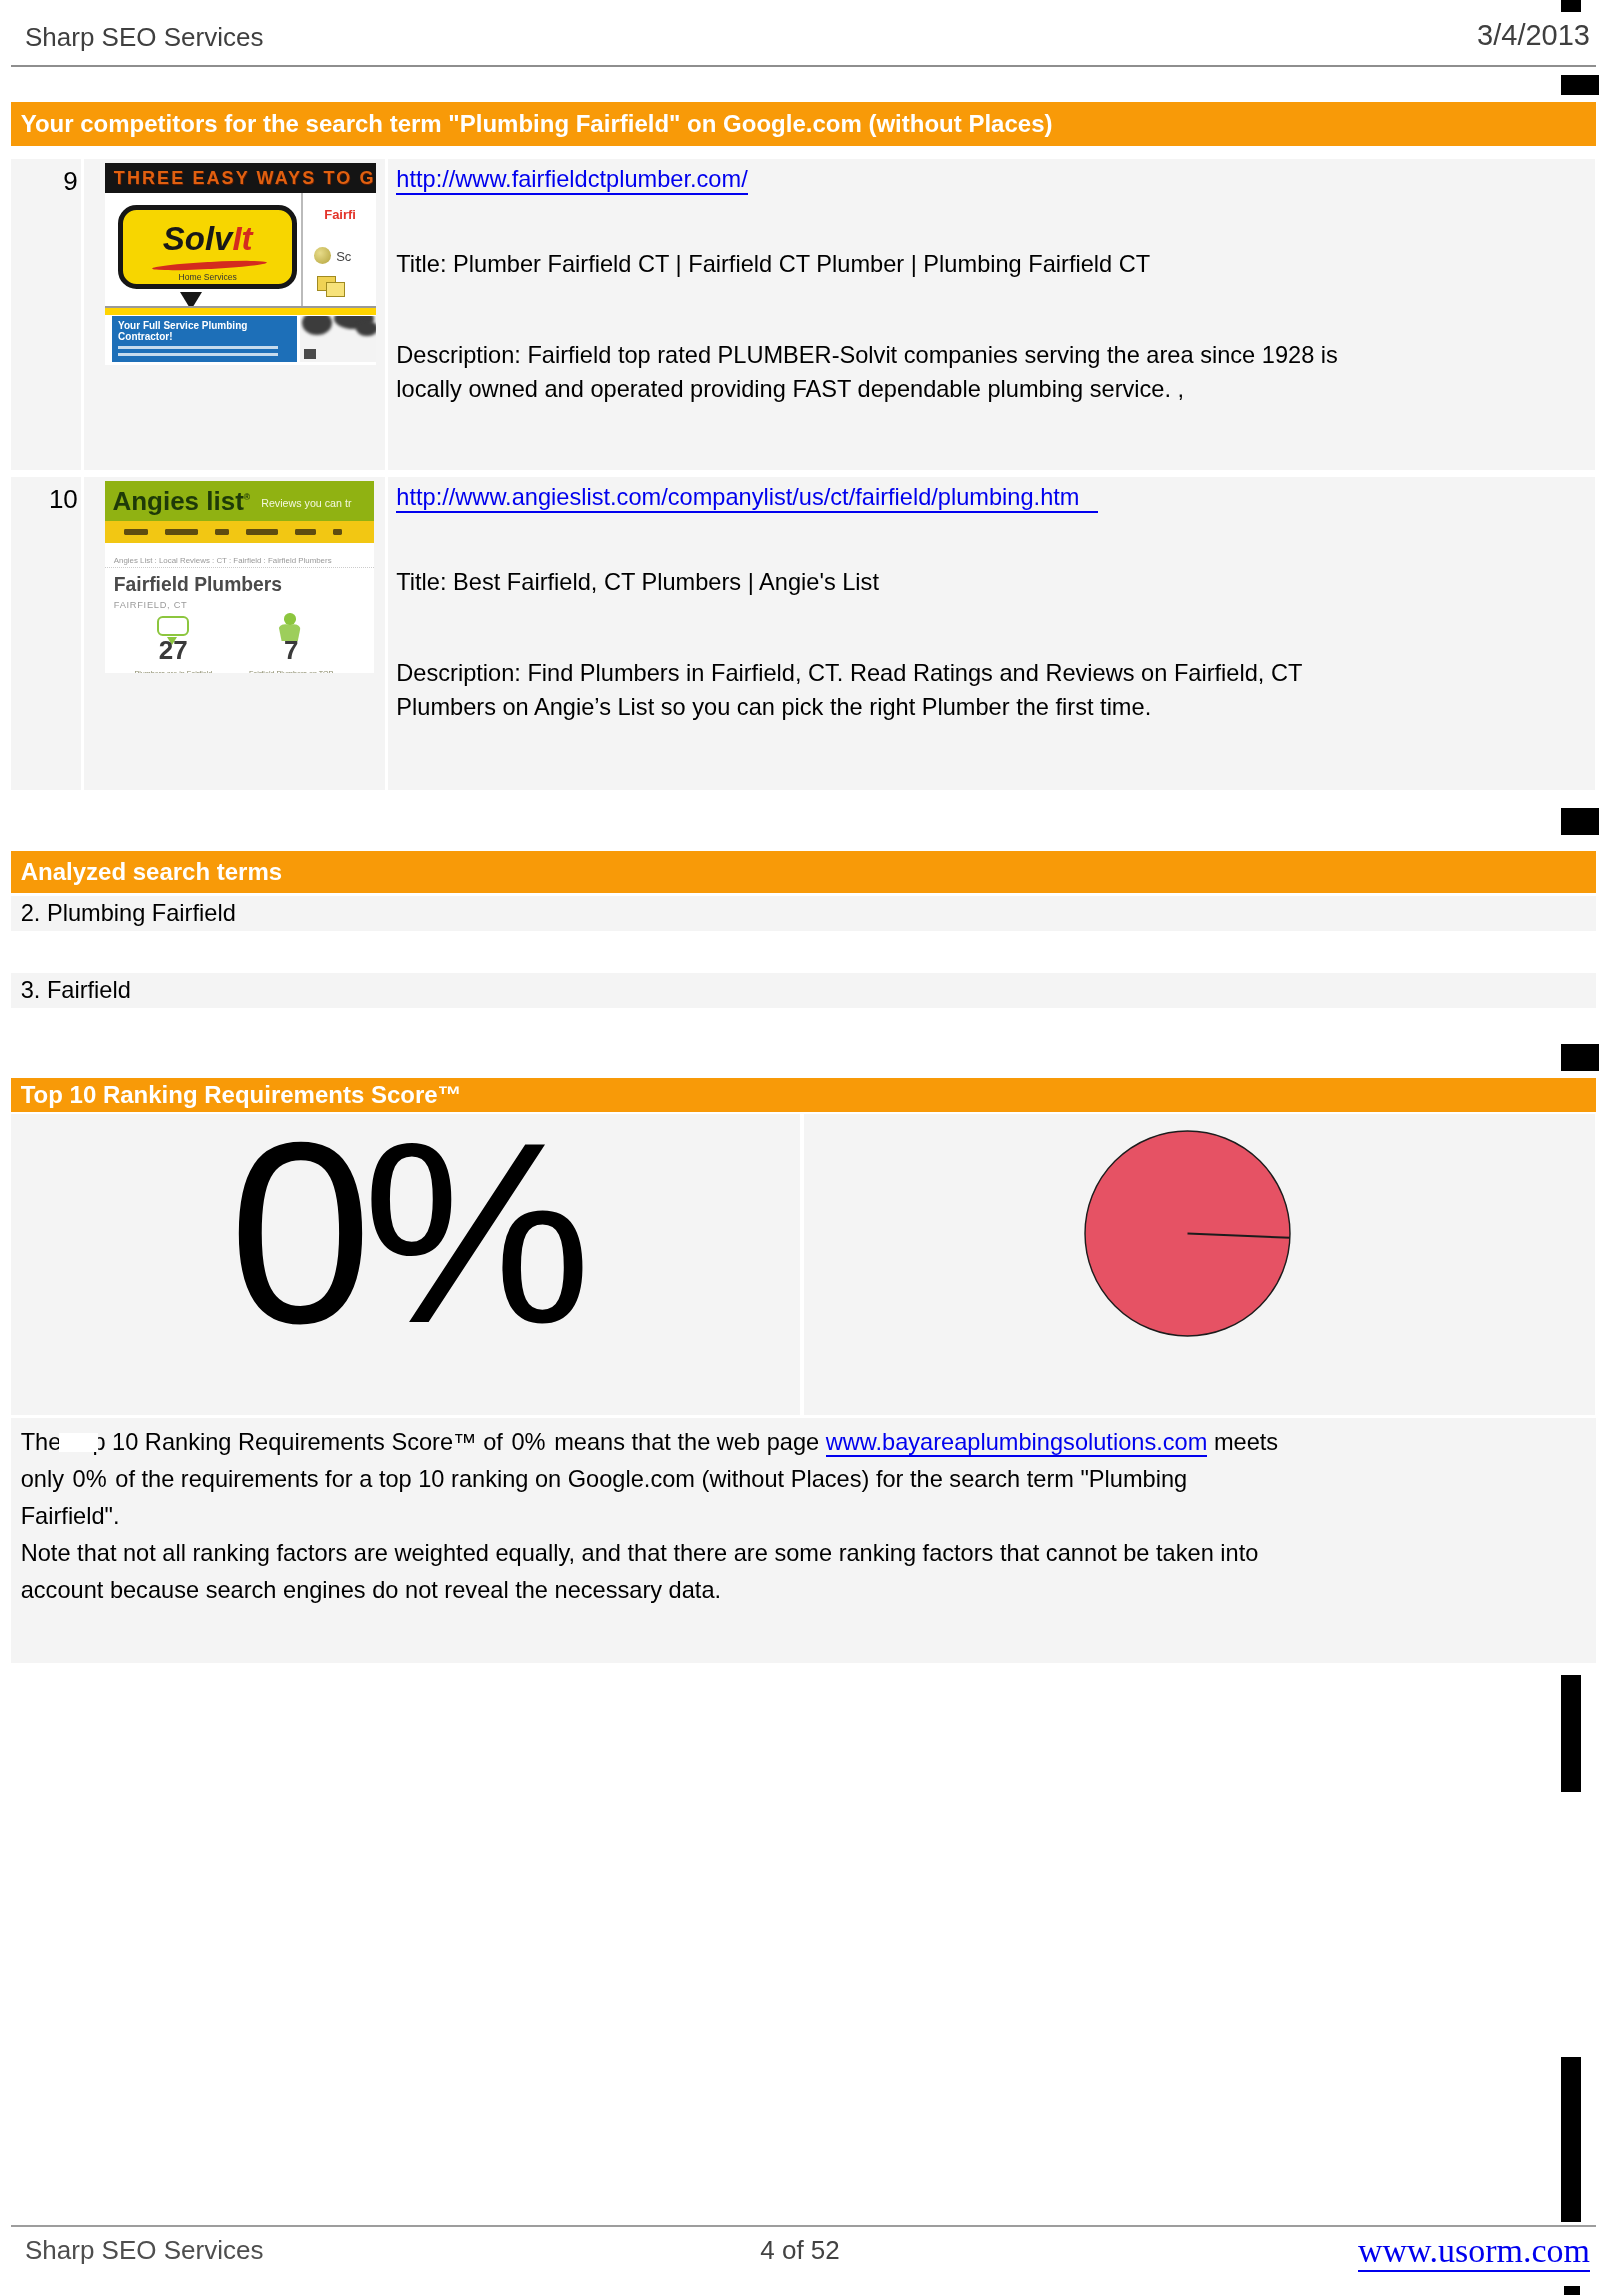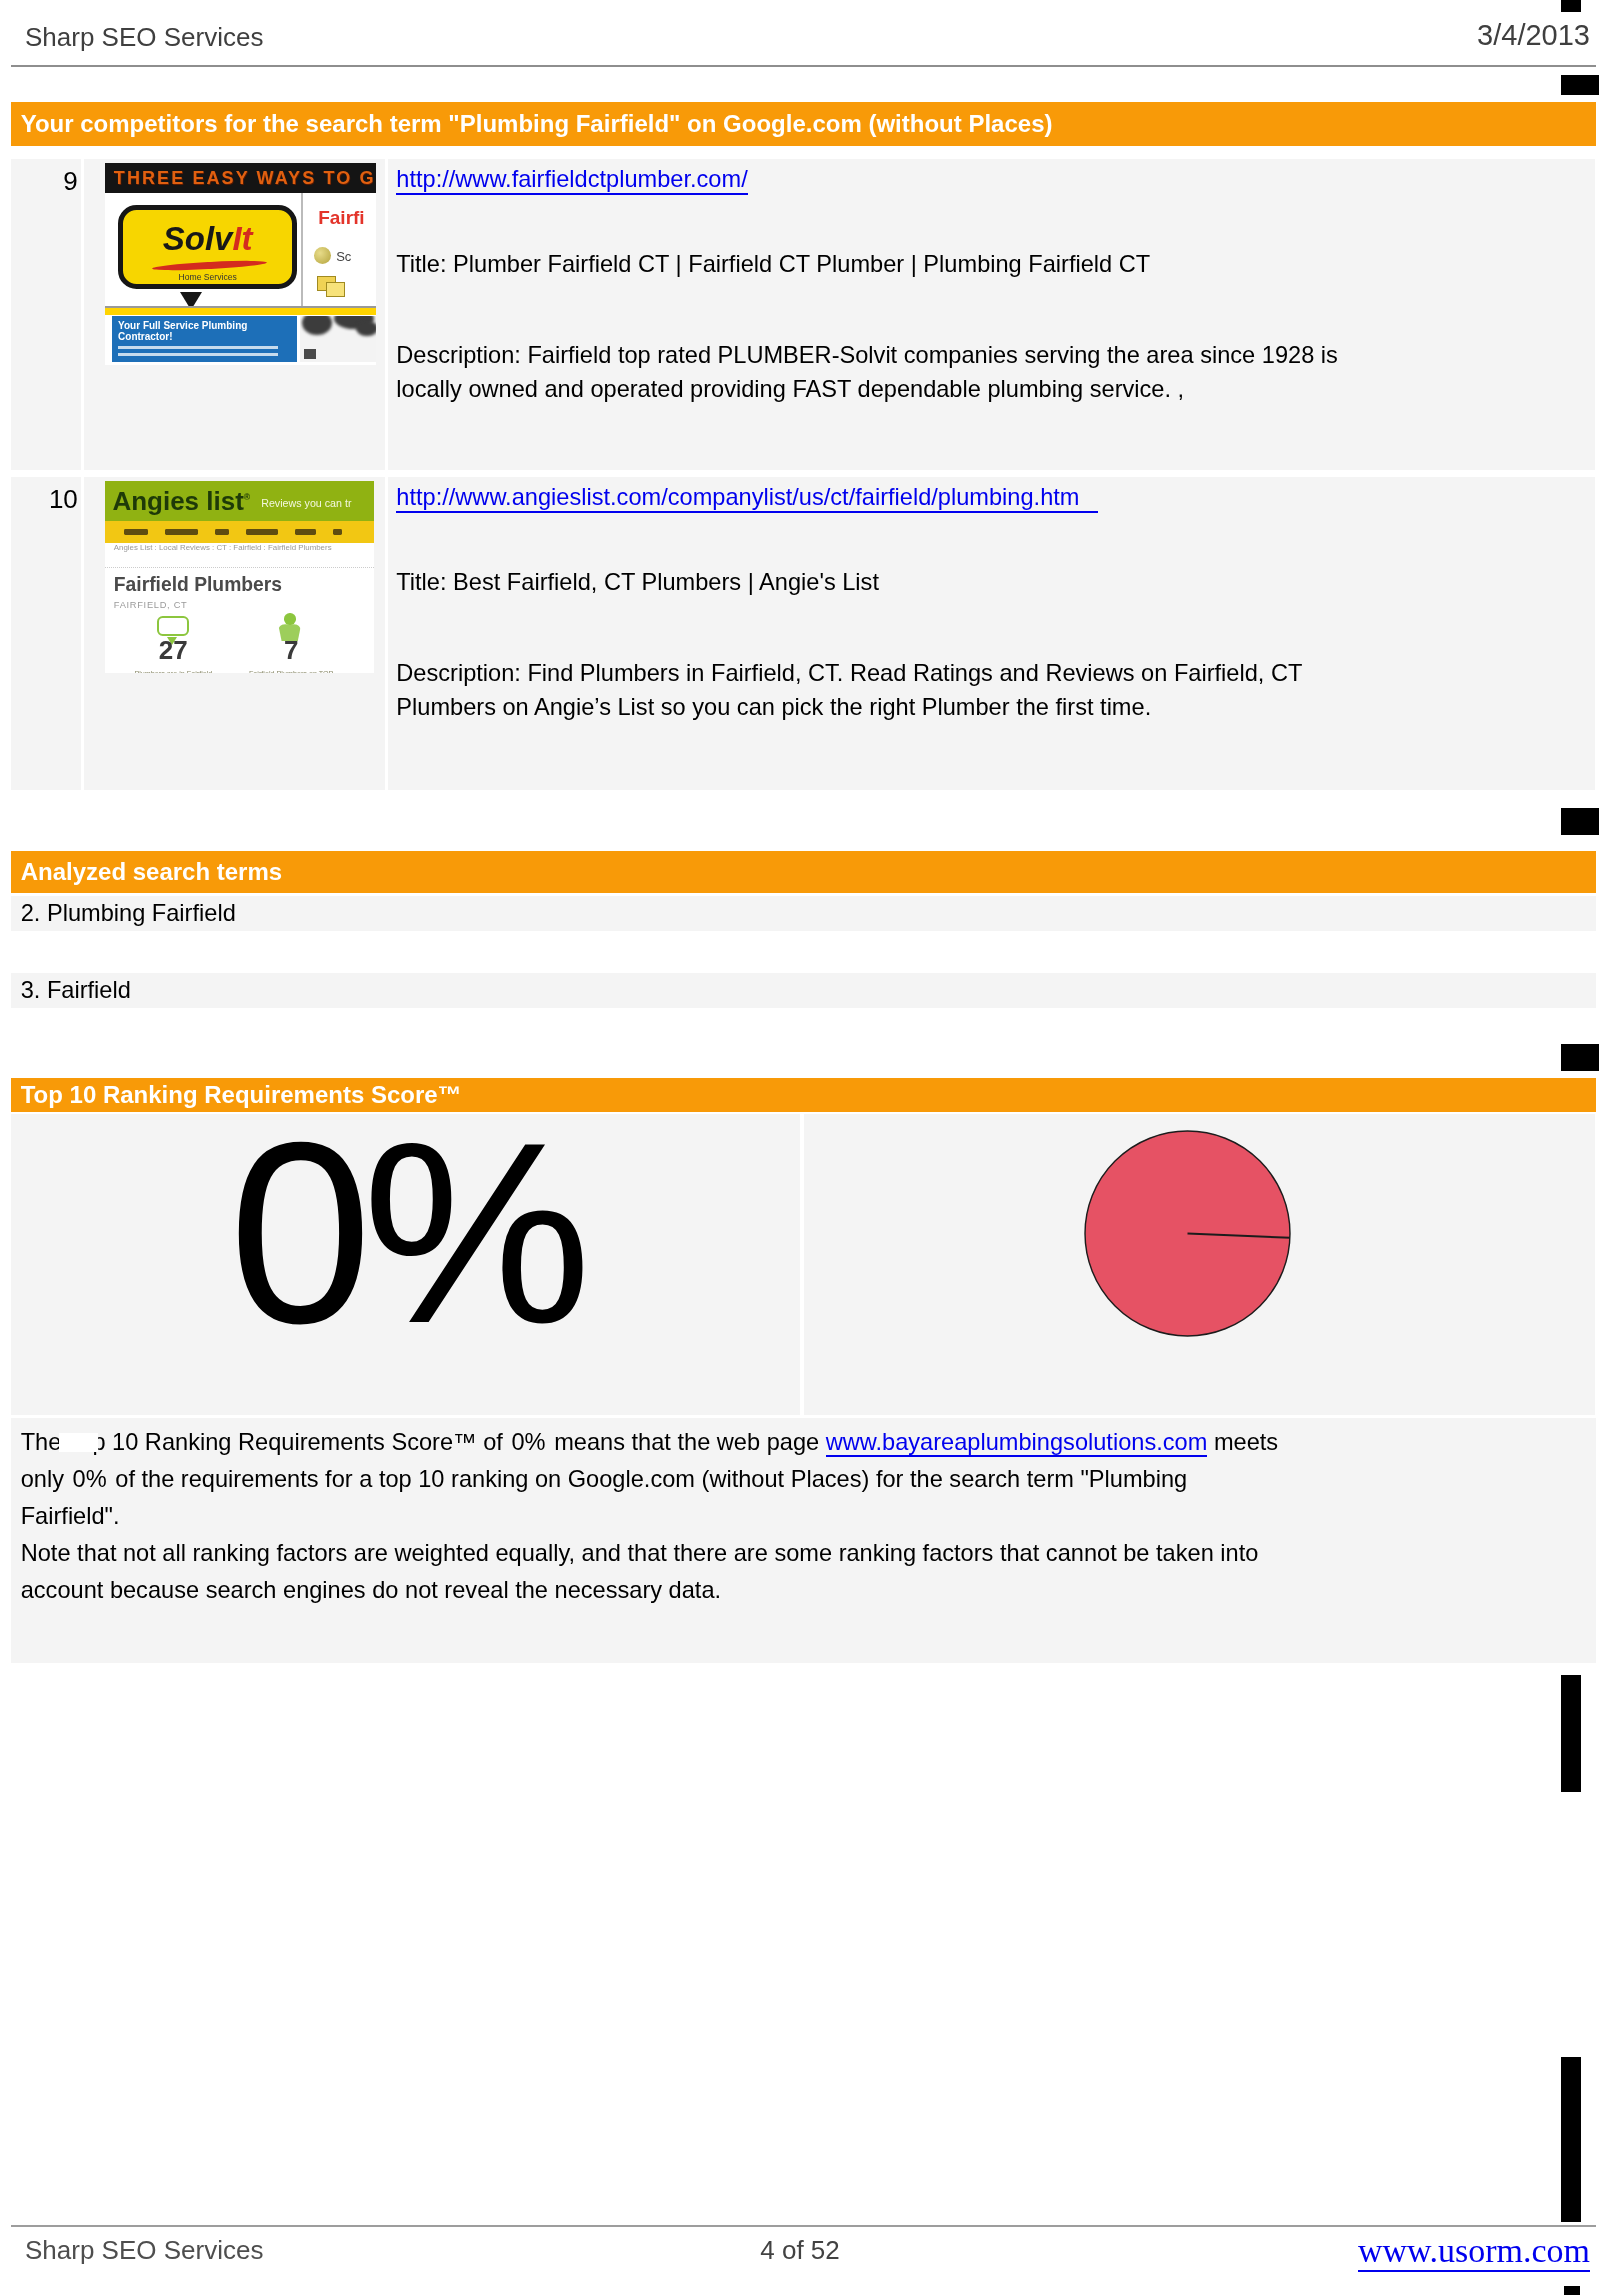--- a/index.html
+++ b/index.html
@@ -52,21 +52,21 @@
   .tA-divider{left:196px;top:30px;width:1.4px;height:113px;background:#bbb;}
   .tA-bubble{left:13px;top:42px;width:179px;height:84px;background:#f7d600;
              border:5px solid #161616;border-radius:18.6px;text-align:center;}
   .tA-bubble-tail{left:75px;top:129px;width:0;height:0;border-left:11.5px solid transparent;
                   border-right:11.5px solid transparent;border-top:18.6px solid #161616;}
   .tA-logo{font-size:33px;font-weight:bold;font-style:italic;color:#181818;margin-top:10px;}
   .tA-logo .it{color:#d42b1e;}
   .tA-swoosh{position:absolute;left:29px;top:52px;width:115px;height:7.2px;background:#d42b1e;
              border-radius:50%;transform:rotate(-3deg);}
   .tA-logo-sub{position:absolute;left:0;width:100%;top:62px;font-size:8.6px;color:#333;}
-  .tA-side-title{left:213px;top:44px;font-size:19px;font-weight:bold;color:#e3342a;white-space:nowrap;}
+  .tA-side-title{left:219px;top:44px;font-size:13px;font-weight:bold;color:#e3342a;white-space:nowrap;}
   .tA-globe{left:209px;top:84px;width:17px;height:17px;border-radius:50%;
             background:radial-gradient(circle at 35% 35%, #e8dc8a, #b3a33c);}
   .tA-side-item{left:231px;top:86px;font-size:13px;color:#444;}
   .tA-folder{left:212px;top:113px;width:18.6px;height:14.3px;background:#f0d254;border:1.4px solid #a08a20;}
   .tA-folder2{left:221px;top:119px;width:18.6px;height:14.3px;background:#f7e27a;border:1.4px solid #a08a20;}
   .tA-grayline{left:0;top:143px;width:271px;height:1.4px;background:#999;}
   .tA-yellowband{left:0;top:145px;width:271px;height:6.4px;background:#ffd400;}
   .tA-blue{left:7.2px;top:153px;width:185px;height:46px;background:#1d6fb8;color:#fff;padding:3.6px 5.7px;}
   .tA-blue-title{font-size:10px;font-weight:bold;line-height:11.5px;}
   .tA-blue-line{height:2.9px;background:rgba(255,255,255,.75);margin-top:3.6px;width:92%;}
@@ -75,21 +75,21 @@
   .tA-stamp{position:absolute;left:4.3px;bottom:2.9px;width:11.5px;height:10px;background:#4a4a4a;}
 
   
   .thumbB{position:absolute;left:21.5px;top:4.3px;width:269px;height:192px;background:#fff;overflow:hidden;}
   .tB-green{left:0;top:0;width:269px;height:40px;background:#90b212;}
   .tB-brand{position:absolute;left:7.2px;top:4.3px;font-size:26px;font-weight:bold;color:#1e3a08;white-space:nowrap;}
   .tB-reg{font-size:8.6px;vertical-align:super;}
   .tB-tag{position:absolute;left:156px;top:15.8px;font-size:10.7px;color:#f4f8e0;white-space:nowrap;}
   .tB-nav{left:0;top:40px;width:269px;height:21.5px;background:#f2c713;display:flex;align-items:center;gap:17px;padding-left:18.6px;}
   .tB-nav i{display:block;height:5.7px;background:#5f4d10;border-radius:1.4px;}
-  .tB-crumb{left:8.6px;top:62px;font-size:7.9px;color:#999;white-space:nowrap;}
+  .tB-crumb{left:8.6px;top:75px;font-size:7.9px;color:#999;white-space:nowrap;}
   .tB-dots{left:0;top:86px;width:269px;height:0;border-top:1.4px dotted #ccc;}
   .tB-head{left:8.6px;top:93px;font-size:19.3px;font-weight:bold;color:#4a4a4a;white-space:nowrap;}
   .tB-loc{left:8.6px;top:119px;font-size:9.3px;color:#9a9a9a;letter-spacing:0.7px;}
   .tB-bubble{left:52px;top:135px;width:31.5px;height:20px;border:2.9px solid #8cc63e;border-radius:5.7px;background:#fff;}
   .tB-bubble-tail{left:62px;top:156px;width:0;height:0;border-left:5.7px solid transparent;
                   border-right:5.7px solid transparent;border-top:8.6px solid #8cc63e;}
   .tB-person-head{left:179px;top:132px;width:11.5px;height:11.5px;border-radius:50%;background:#8cc63e;}
   .tB-person-body{left:173px;top:143px;width:23px;height:17px;border-radius:7.2px 7.2px 2.9px 2.9px;background:#8cc63e;
                   clip-path:polygon(0 0,100% 0,85% 100%,15% 100%);opacity:.85;}
   .tB-stat{position:absolute;top:154px;width:86px;text-align:center;font-size:26px;font-weight:bold;color:#3a3a3a;}

